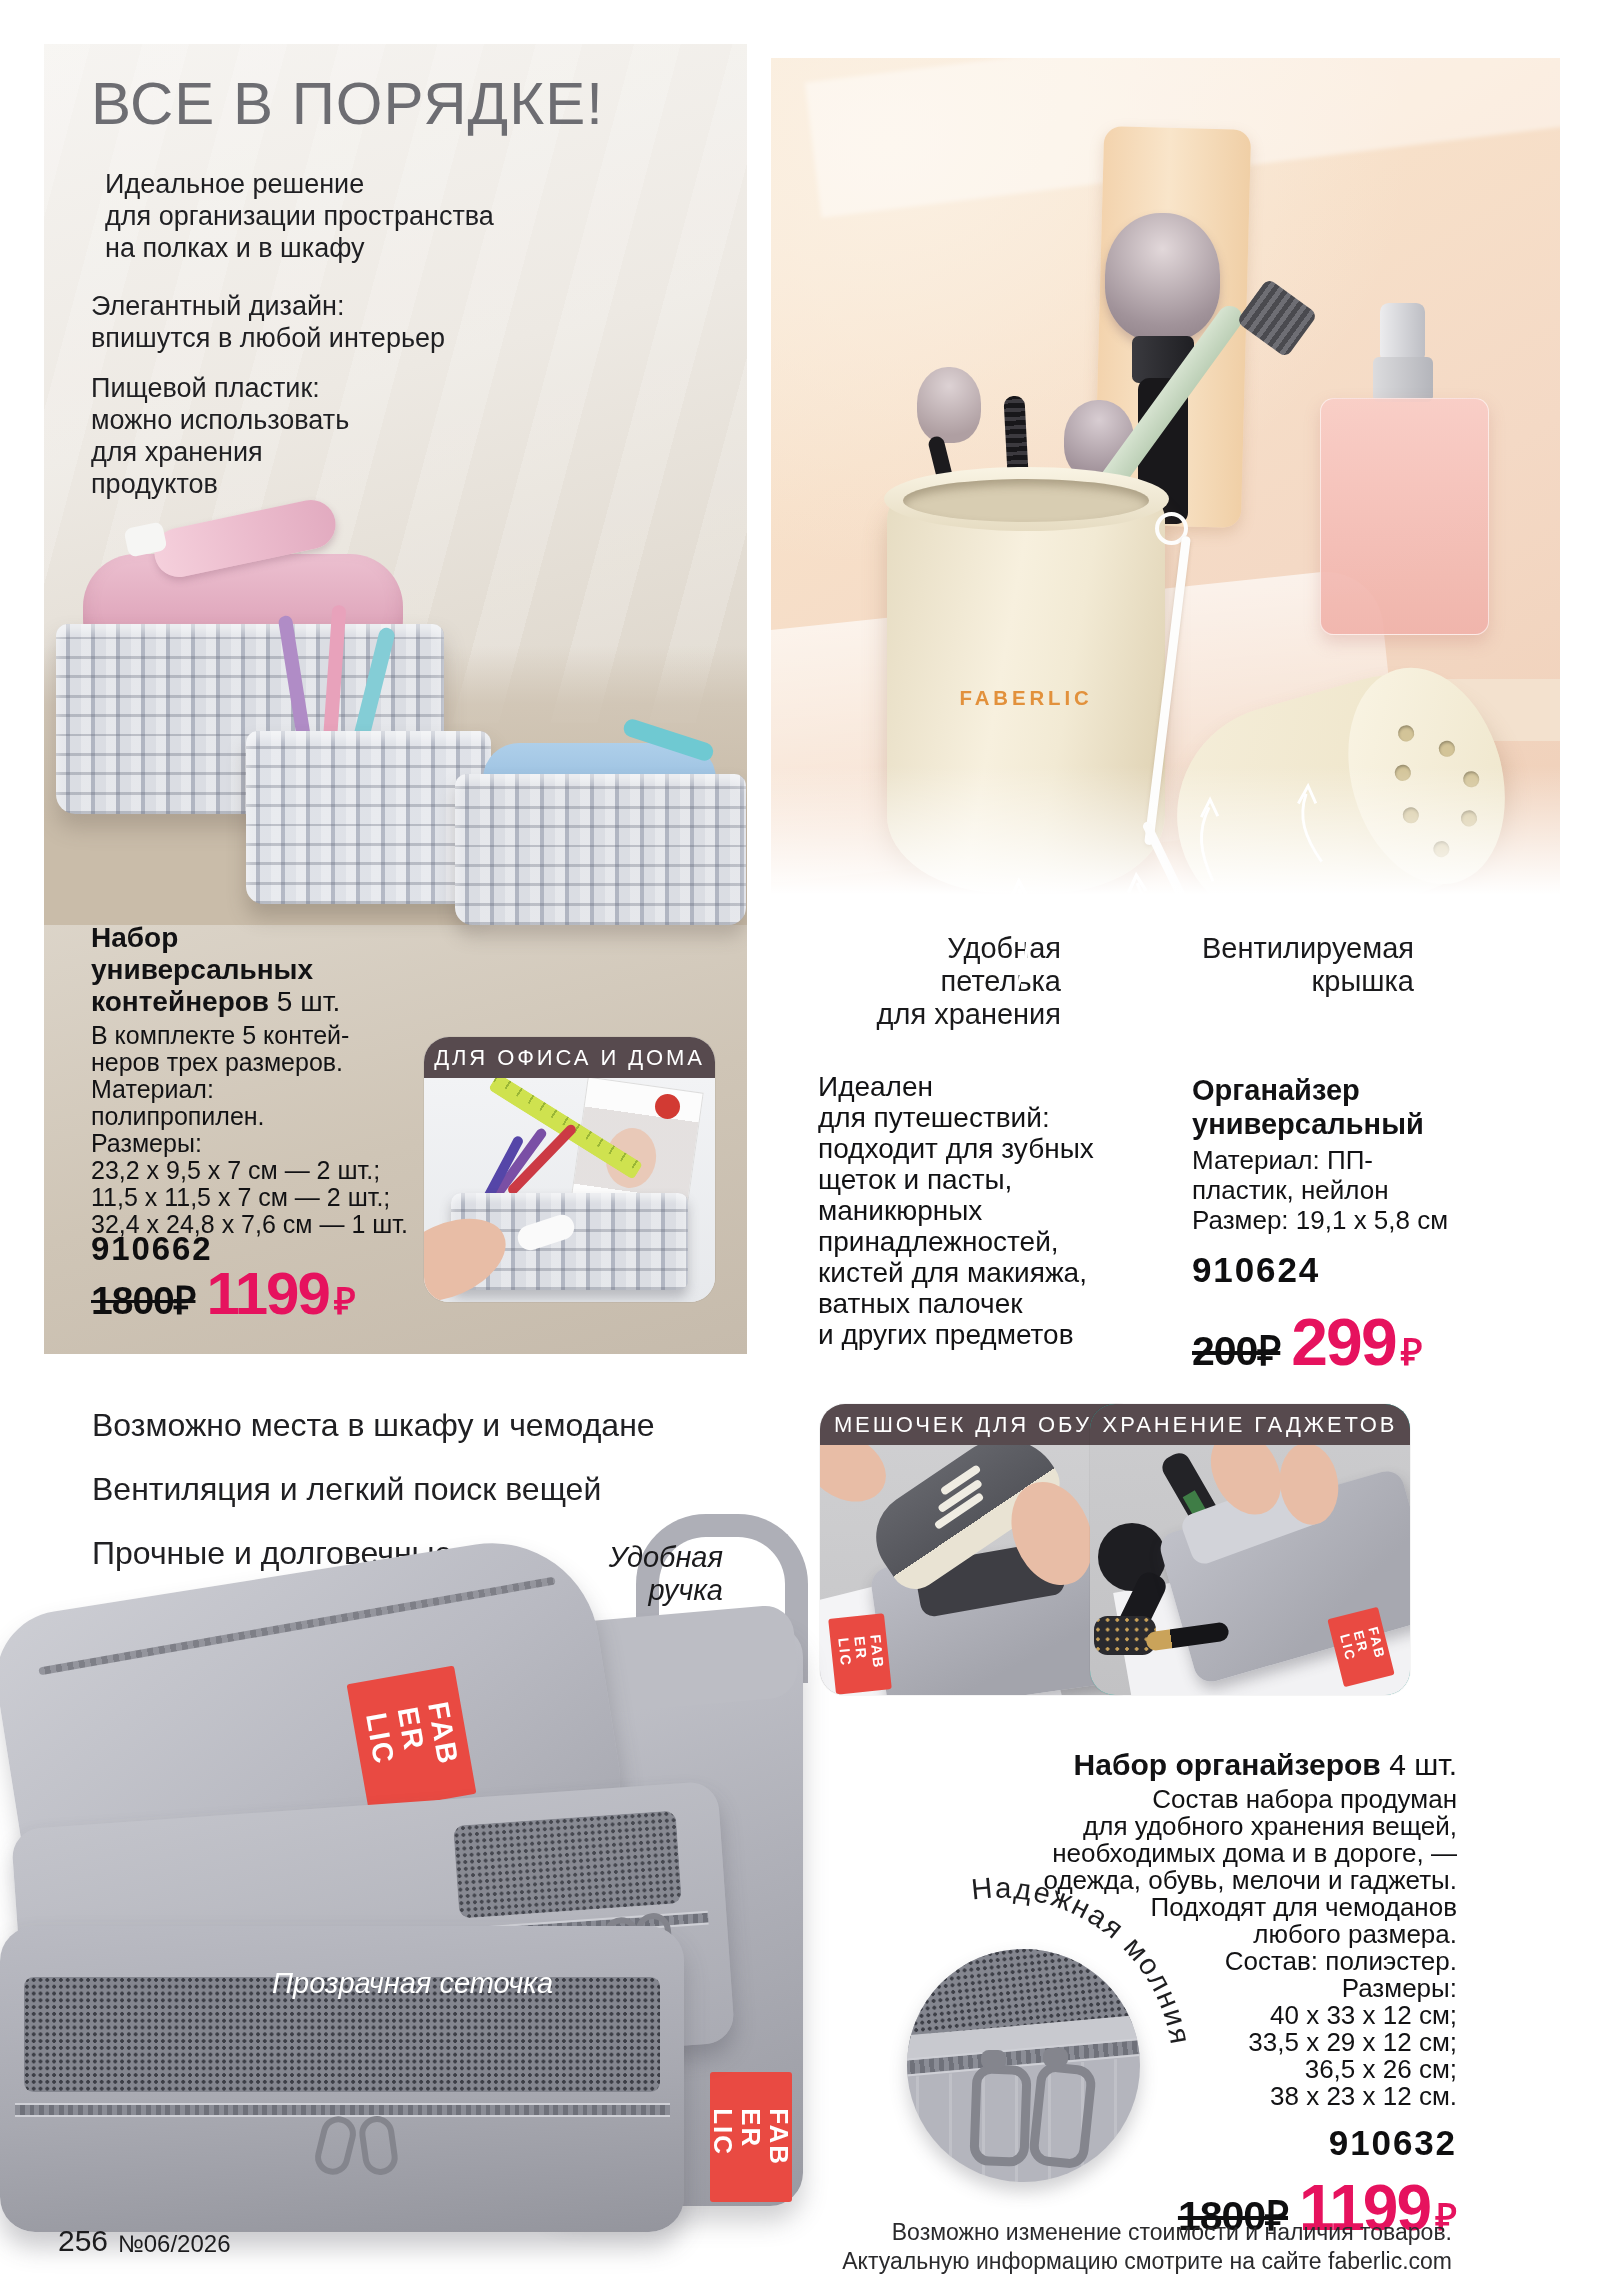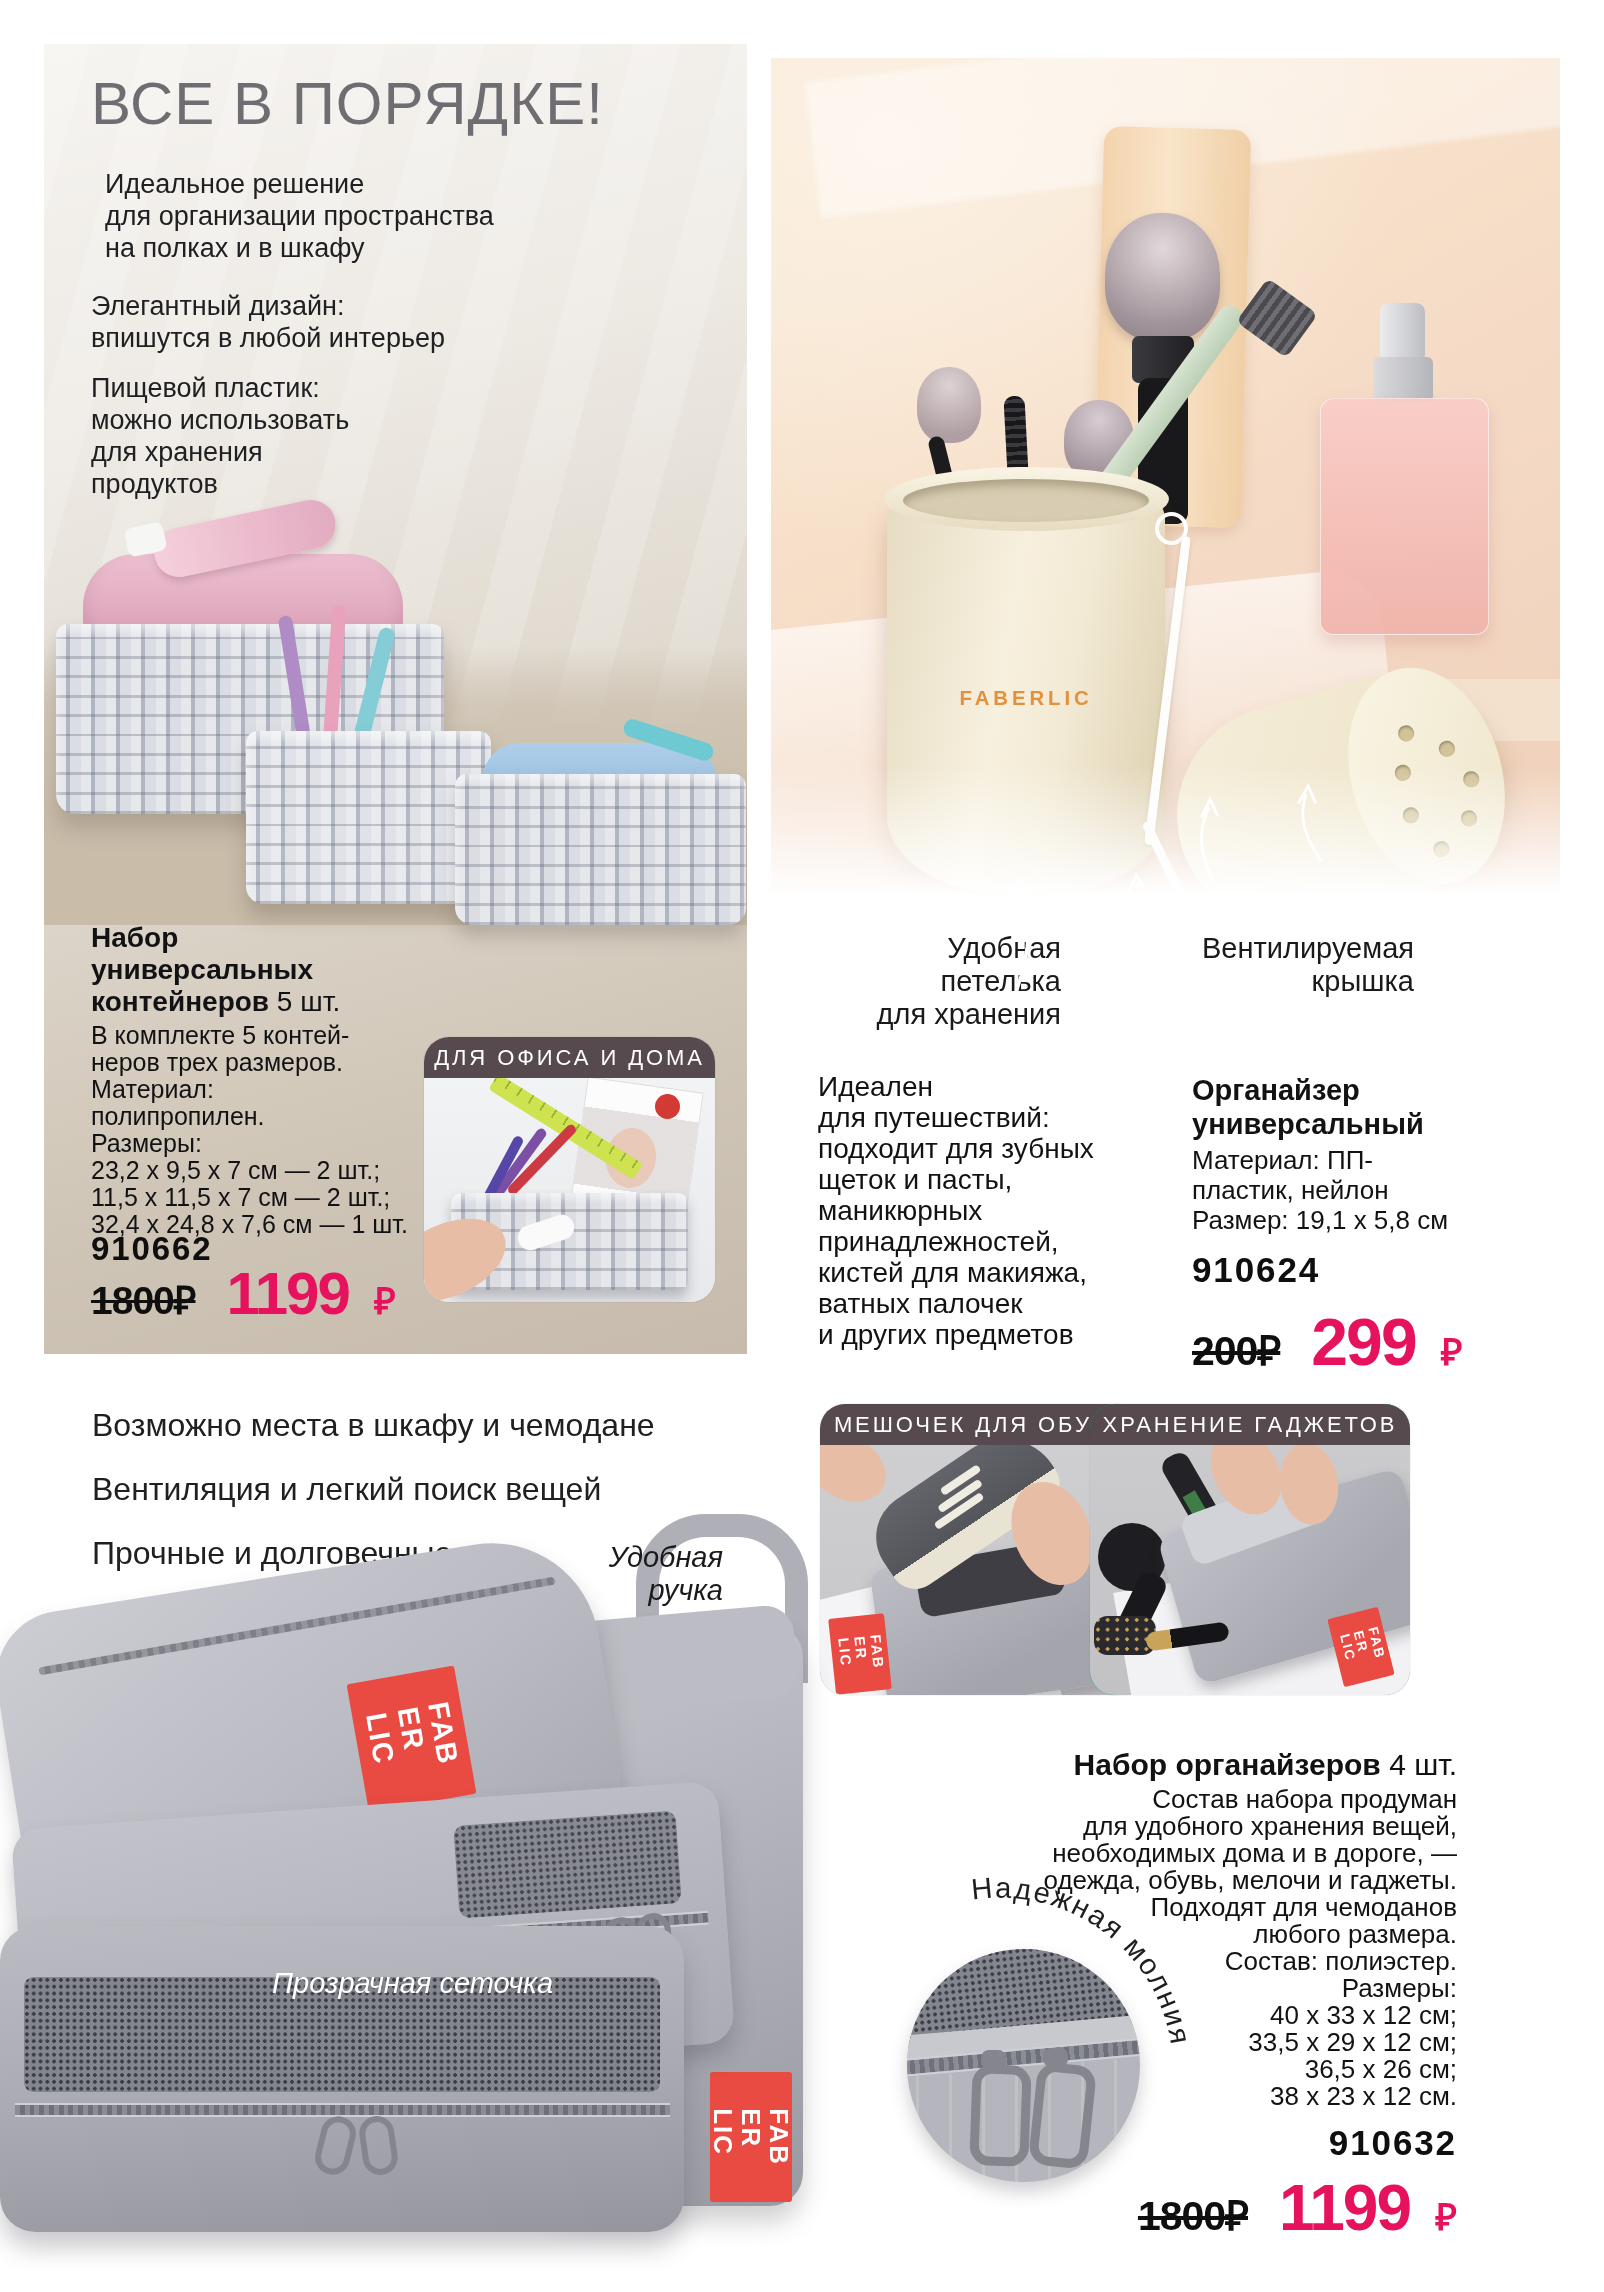--- a/index.html
+++ b/index.html
@@ -12,21 +12,21 @@
   .t-title{font-size:60px;color:#6d6d72;letter-spacing:1px;font-weight:400;}
   .t-bullet{font-size:27px;line-height:32px;color:#202023;}
   .t-name{font-size:28px;line-height:32px;color:#121214;}
   .t-name b{font-weight:700;}
   .t-desc{font-size:25px;line-height:27px;color:#121214;}
   .t-code{font-size:33px;font-weight:700;letter-spacing:1.9px;color:#0f0f10;}
   .t-feature{font-size:32px;color:#202023;}
   .t-label{font-size:29px;line-height:33px;color:#1a1a1c;text-align:right;}
   .t-ideal{font-size:28px;line-height:31px;color:#121214;}
   .t-det{font-size:26px;line-height:30px;color:#121214;}
-  .pricerow{display:flex;align-items:baseline;gap:31px;}
+  .pricerow{display:flex;align-items:baseline;gap:11px;}
   .p-old{font-size:39px;font-weight:700;color:#0f0f10;text-decoration:line-through;letter-spacing:-1px;}
   .p-new{font-size:60px;font-weight:800;letter-spacing:-1.9px;color:#e6125e;}
   .p-cur{font-size:37px;font-weight:800;color:#e6125e;margin-left:-5.8px;}
   .inset{border-radius:25px;overflow:hidden;box-shadow:0 0 0 1px rgba(0,0,0,.04);}
   .inset-h{background:#574a4e;color:#fff;text-align:center;font-size:22px;letter-spacing:2.9px;display:flex;align-items:center;justify-content:center;}
   .it{font-style:italic;}
 
   
   .weave{background-color:#c7cbd4;background-image:
     repeating-linear-gradient(0deg, rgba(90,96,112,.30) 0 2.9px, rgba(255,255,255,0) 2.9px 19.4px),
@@ -335,20 +335,26 @@
 36,5 х 26 см;
 38 х 23 х 12 см.</div>
     <div class="t-code" style="margin-top:13.6px;font-size:35px;">910632</div>
     <div class="pricerow" style="justify-content:flex-end;margin-top:7.8px;">
       <span class="p-old" style="font-size:41px;">1800₽</span>
       <span class="p-new" style="font-size:64px;">1199</span>
         <span class="p-cur">₽</span>
     </div>
   </div>
 
+  <div class="a" style="left:0;top:2216px;width:1605px;height:76px;">
+    <span class="a" style="left:58px;top:7.8px;font-size:30px;color:#1c1c1e;">256</span>
+    <span class="a" style="left:118px;top:13.6px;font-size:24px;color:#1c1c1e;">№06/2026</span>
+    <div class="a ml" style="left:635px;top:1.9px;width:817px;text-align:right;font-size:23px;line-height:29px;color:#2a2a2c;">Возможно изменение стоимости и наличия товаров.
+Актуальную информацию смотрите на сайте faberlic.com</div>
+  </div>
 
   <svg class="a" width="1605" height="2292" viewBox="0 0 1654 2362" style="left:0;top:0;pointer-events:none;">
     <path d="M 1048 1020 C 1062 978, 1064 948, 1050 916" fill="none" stroke="#ffffff" stroke-width="3.5"></path>
     <path d="M 1042 926 L 1050 908 L 1059 925" fill="none" stroke="#ffffff" stroke-width="3.5"></path>
     <path d="M 1168 1002 C 1182 966, 1184 938, 1172 910" fill="none" stroke="#ffffff" stroke-width="3.5"></path>
     <path d="M 1163 920 L 1171 902 L 1181 918" fill="none" stroke="#ffffff" stroke-width="3.5"></path>
     <path d="M 1250 908 C 1236 878, 1234 856, 1246 832" fill="none" stroke="#ffffff" stroke-width="3"></path>
     <path d="M 1238 842 L 1247 824 L 1255 841" fill="none" stroke="#ffffff" stroke-width="3"></path>
     <path d="M 1362 888 C 1344 862, 1338 842, 1346 818" fill="none" stroke="#ffffff" stroke-width="3"></path>
     <path d="M 1338 828 L 1348 810 L 1356 828" fill="none" stroke="#ffffff" stroke-width="3"></path>

